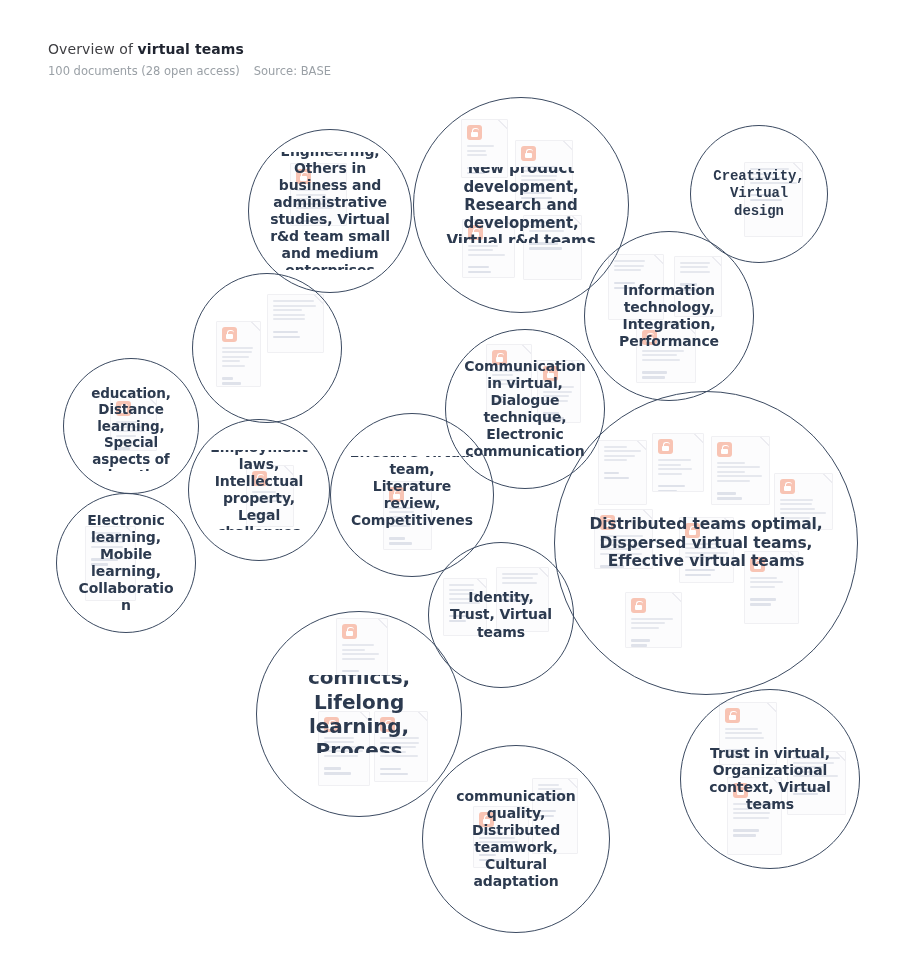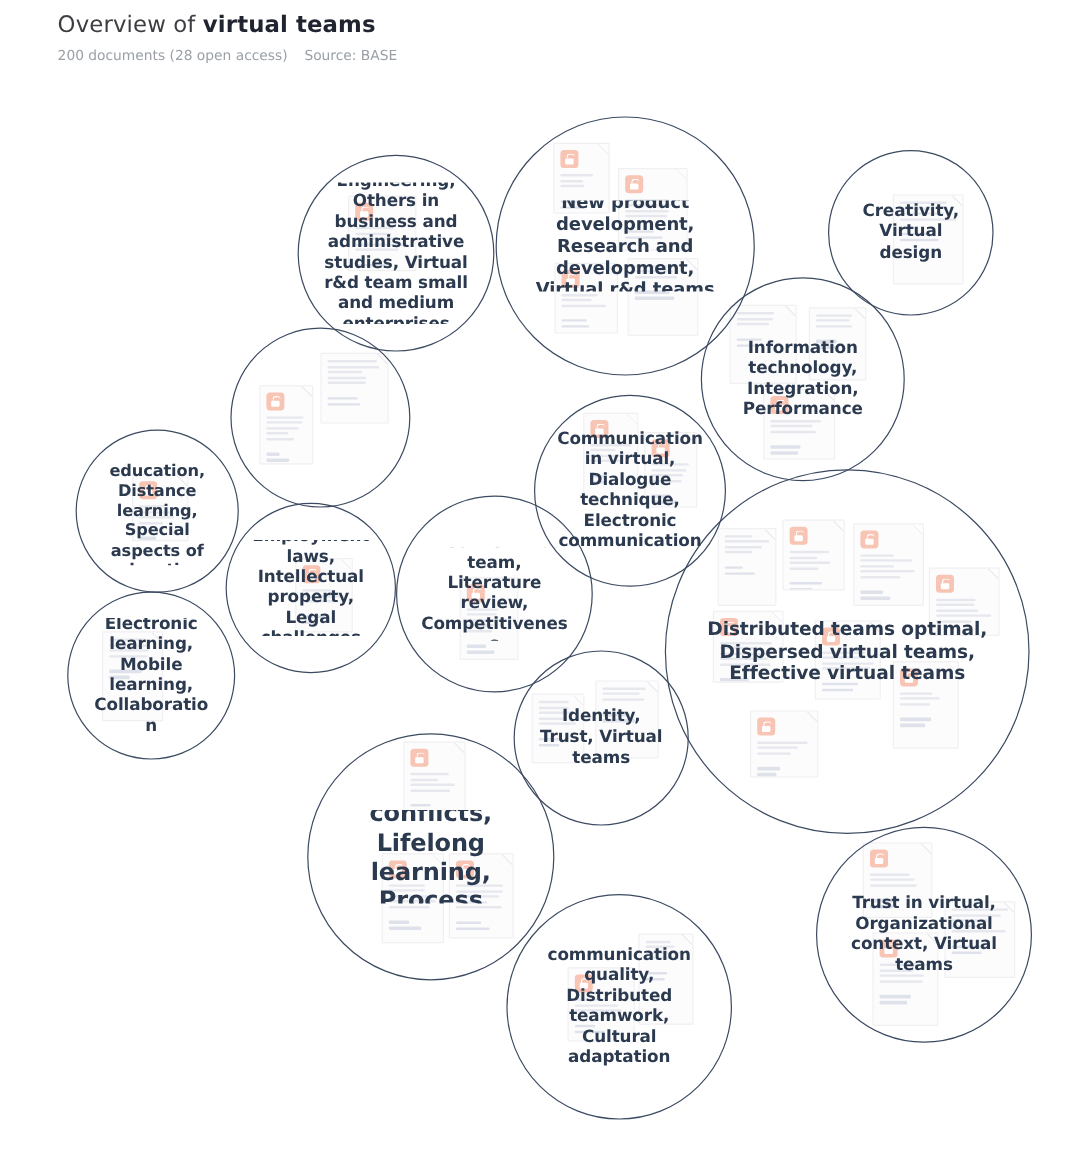--- a/index.html
+++ b/index.html
@@ -12,25 +12,26 @@
   }
   #page {
     position: relative;
     width: 900px; height: 964px;
     background: #ffffff;
   }
 
   
   #header { position: absolute; left: 48px; top: 10px; }
   #title {
-    font-size: 19px;
+    font-size: 14px;
     color: #3e3e42;
     font-weight: 400;
     letter-spacing: .1px;
     white-space: nowrap;
+    margin-top: 31px;
   }
   #title .strong { font-weight: 700; color: #1f2430; }
   #subtitle {
     margin-top: 7px;
     font-size: 11.5px;
     color: #9aa0a6;
     white-space: nowrap;
   }
   #subtitle .gap { display: inline-block; width: 14px; }
 
@@ -116,21 +117,21 @@
 </head>
 <body>
 
 <div id="page">
 
   <div id="header">
     <div id="title">
       <span>Overview of </span><span class="strong">virtual teams</span>
     </div>
     <div id="subtitle">
-      <span>200 documents (28 open access)</span><span class="gap"></span><span>Source: BASE</span>
+      <span>100 documents (28 open access)</span><span class="gap"></span><span>Source: BASE</span>
     </div>
   </div>
 
   <div id="canvas">
     <div id="docs-layer">
         <div class="doccard" style="left: 289.538px; top: 163.354px; width: 57px; height: 63px;">
           <div class="foldline"></div>
           <div class="oa" style="left: 5px; top: 5px;"></div>
           <div class="ln" style="left: 5px; top: 25px; width: 32px;"></div>
           <div class="ln" style="left: 5px; top: 29.5px; width: 30px;"></div>
@@ -482,21 +483,21 @@
         <div class="bubble" style="left: 680px; top: 689px; width: 180px; height: 180px; border-color: rgb(59, 74, 97);"></div>
         <div class="bubble" style="left: 422px; top: 745px; width: 188px; height: 188px; border-color: rgb(59, 74, 97);"></div>
       </div>
     <div id="label-layer">
         <div class="blabel" style="width: 128px; height: 118px; left: 266px; top: 152px; font-size: 14px; color: rgb(44, 58, 79);">
           <span>Engineering, Others in business and administrative studies, Virtual r&amp;d team small and medium enterprises</span>
         </div>
         <div class="blabel" style="width: 170px; height: 76px; left: 436px; top: 167px; font-size: 15px; color: rgb(44, 58, 79);">
           <span>New product development, Research and development, Virtual r&amp;d teams</span>
         </div>
-        <div class="blabel" style="width: 104px; height: 50px; left: 707px; top: 169px; font-size: 14px; color: rgb(44, 58, 79);">
+        <div class="blabel" style="width: 104px; height: 50px; left: 707px; top: 169px; font-size: 14px; color: rgb(44, 58, 79); font-family: Liberation Mono, monospace;">
           <span>Creativity, Virtual design</span>
         </div>
         <div class="blabel" style="width: 140px; height: 76px; left: 599px; top: 278px; font-size: 14px; color: rgb(44, 58, 79);">
           <span>Information technology, Integration, Performance</span>
         </div>
         <div class="blabel" style="width: 126px; height: 116px; left: 462px; top: 351px; font-size: 14px; color: rgb(44, 58, 79);">
           <span>Communication in virtual, Dialogue technique, Electronic communication</span>
         </div>
         <div class="blabel" style="width: 108px; height: 90px; left: 77px; top: 381px; font-size: 13.5px; color: rgb(44, 58, 79);">
           <span>Distance education, Distance learning, Special aspects of education</span>

